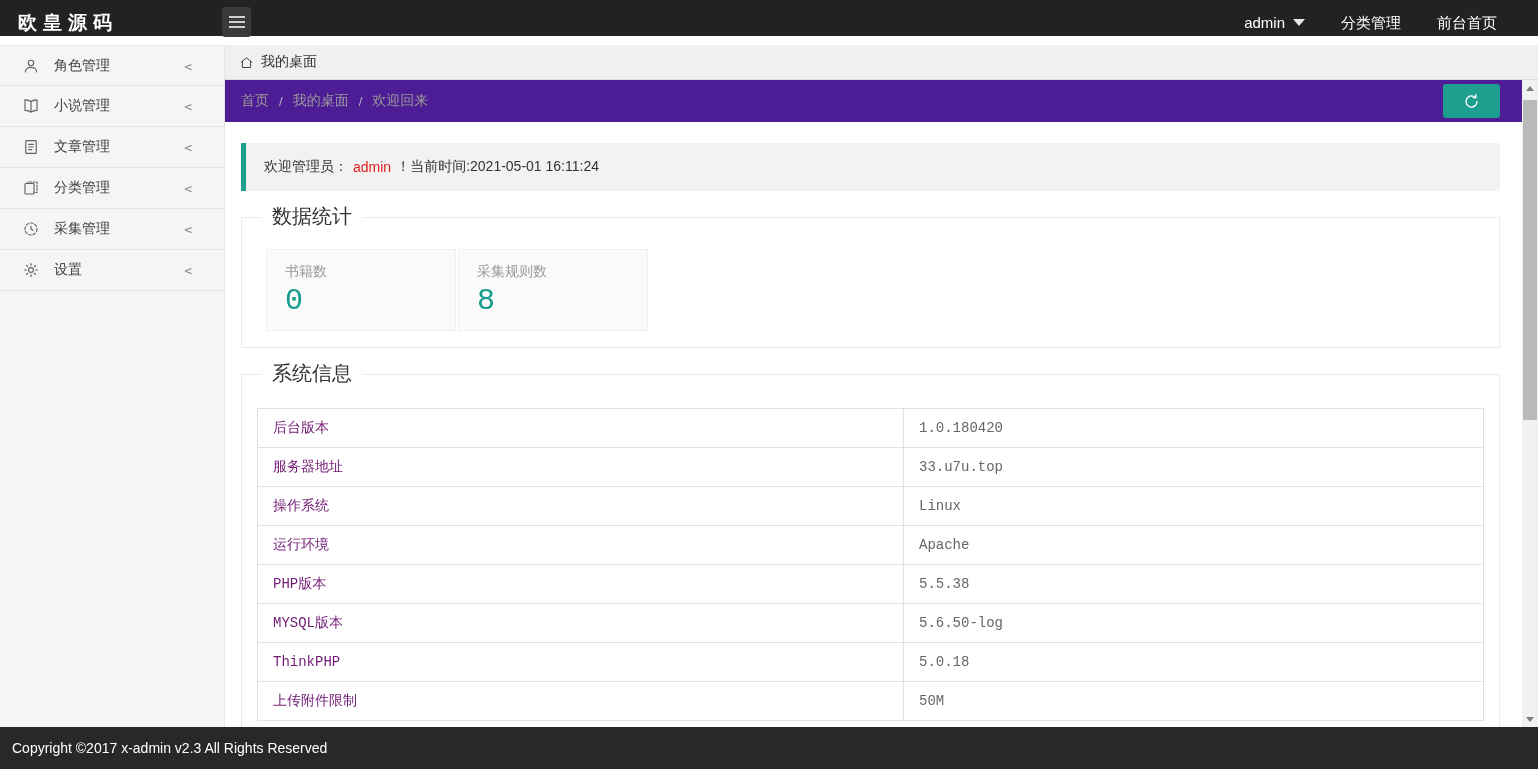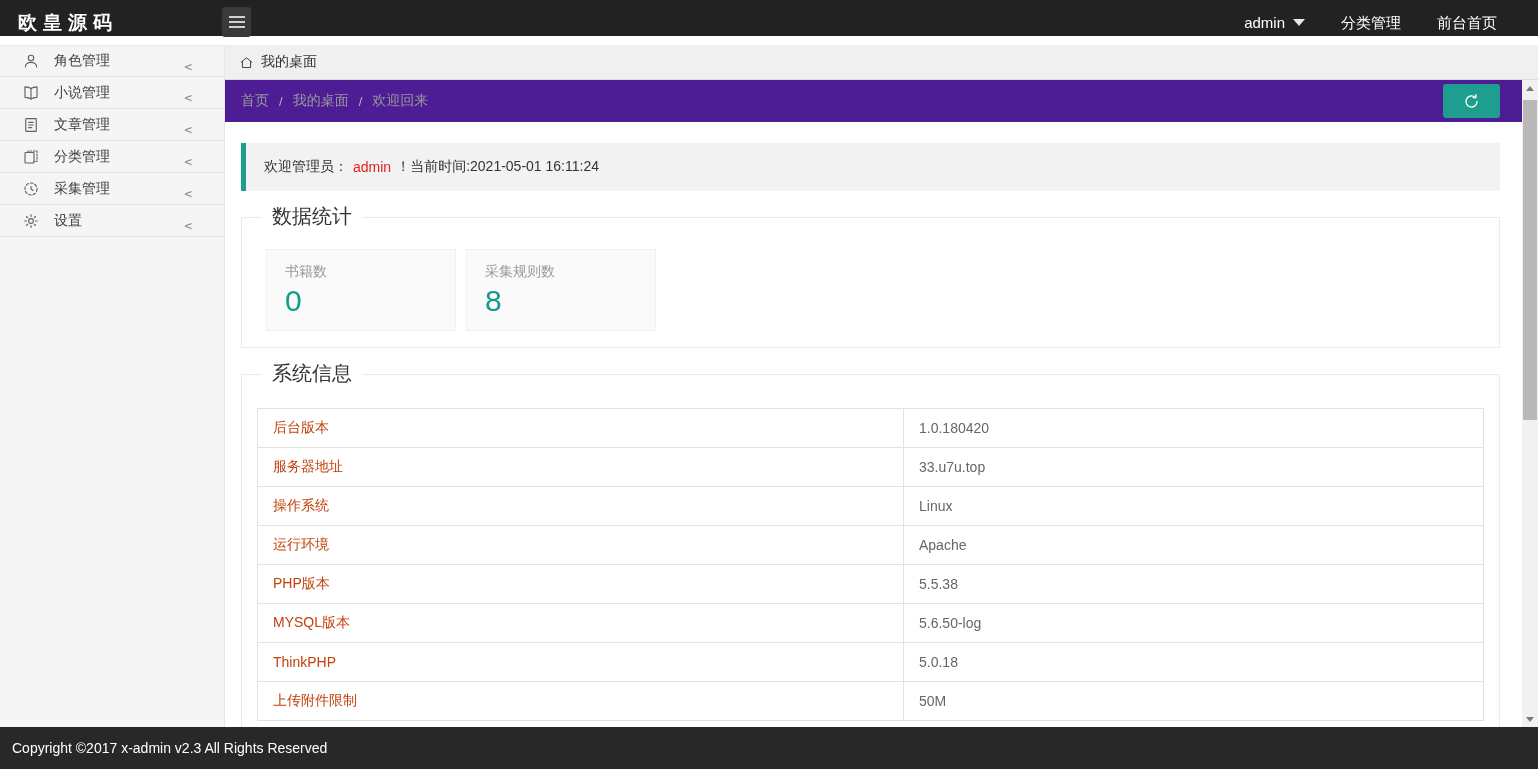--- a/index.html
+++ b/index.html
@@ -11,21 +11,21 @@
   .logo { position:absolute; left:18px; top:0; line-height:45px; color:#fff; font-size:19px; font-weight:bold; letter-spacing:6px; }
   .hamburger { position:absolute; left:222px; top:7px; width:29px; height:30px; background:#3a3a3a; border:none; border-radius:3px; cursor:pointer; display:flex; flex-direction:column; justify-content:center; align-items:center; gap:3px; }
   .hamburger i { display:block; width:16px; height:2px; background:#d0d0d0; }
   .header-right { position:absolute; right:41px; top:0; height:45px; display:flex; align-items:center; gap:36px; }
   .header-link { color:#fff; font-size:15px; line-height:45px; cursor:pointer; text-decoration:none; }
   .admin-drop { display:flex; align-items:center; gap:8px; cursor:pointer; }
   .caret-down { width:0; height:0; border-left:6px solid transparent; border-right:6px solid transparent; border-top:7px solid #e8e8e8; display:inline-block; }
 
   
   .sidebar { position:absolute; top:45px; left:0; width:225px; bottom:42px; background:#f5f5f5; border-right:1px solid #e6e6e6; z-index:10; }
-  .side-item { position:relative; height:32px; display:flex; align-items:center; padding-left:21px; border-bottom:1px solid #e2e2e2; font-size:14px; color:#404040; cursor:pointer; background:#f5f5f5; }
+  .side-item { position:relative; height:41px; display:flex; align-items:center; padding-left:21px; border-bottom:1px solid #e2e2e2; font-size:14px; color:#404040; cursor:pointer; background:#f5f5f5; }
   .side-item:first-child { border-top:1px solid #e9e9e9; }
   .side-item .sicon { width:20px; height:20px; margin-right:13px; display:inline-flex; align-items:center; justify-content:center; color:#606060; }
   .side-item .sicon svg { width:18px; height:18px; stroke:#606060; fill:none; stroke-width:1.5; stroke-linecap:round; stroke-linejoin:round; }
   .side-item .chev { position:absolute; right:32px; top:0; line-height:41px; color:#8a8a8a; font-size:13px; font-family:"DejaVu Sans Mono",monospace; }
 
   
   .content { position:absolute; left:225px; top:45px; right:0; bottom:42px; background:#fff; overflow:hidden; }
 
   .tabbar { height:35px; background:#f0f0f0; border-bottom:1px solid #dcdcdc; display:flex; align-items:stretch; }
   .tab { display:flex; align-items:center; gap:7px; padding:0 18px 0 14px; font-size:14px; color:#333; cursor:pointer; }
@@ -34,32 +34,32 @@
   .crumb-row { position:relative; height:42px; background:#4c1d95; display:flex; align-items:center; padding-left:16px; }
   .crumb { font-size:14px; color:#999; cursor:pointer; text-decoration:none; }
   .crumb.current { cursor:default; }
   .crumb-sep { color:#b5b5b5; font-size:13px; margin:0 10px; }
   .refresh-btn { position:absolute; right:38px; top:4px; width:57px; height:34px; background:#1e9e8f; border:none; border-radius:3px; cursor:pointer; display:flex; align-items:center; justify-content:center; }
   .refresh-btn svg { width:19px; height:19px; stroke:#fff; fill:none; stroke-width:1.7; stroke-linecap:round; }
 
   .alert { margin:21px 38px 0 16px; height:48px; background:#f2f2f2; border-left:5px solid #1e9e8f; display:flex; align-items:center; padding-left:18px; font-size:14px; color:#333; }
   .alert .uname { color:#e01f1f; margin:0 5px; }
 
-  .panel { position:relative; border:1px solid #eaeaea; margin:26px 38px 9px 16px; }
+  .panel { position:relative; border:1px solid #eaeaea; margin:26px 38px 9px 16px;font-family:Liberation Mono, monospace; }
   .panel-title { position:absolute; top:-15px; left:20px; background:#fff; padding:0 10px; font-size:20px; color:#333; }
 
-  .cards { display:flex; gap:10px; padding:31px 15px 16px 24px; }
+  .cards { display:flex; gap:2px; padding:31px 15px 16px 24px; }
   .stat-card { width:190px; height:82px; background:#fafafa; border:1px solid #f0f0f0; padding:13px 0 0 18px; }
   .stat-label { font-size:14px; color:#999; }
   .stat-value { font-size:30px; color:#139c8c; margin-top:3px; }
 
   .sys-wrap { padding:33px 15px 15px; }
   table.sys { width:100%; border-collapse:collapse; }
   table.sys td { border:1px solid #e2e2e2; height:39px; padding-left:15px; font-size:14px; color:#666; background:#fff; }
-  table.sys td.k { width:646px; color:#c2410c; }
+  table.sys td.k { width:646px; color:#701a75; }
 
   
   .vscroll { position:absolute; top:35px; right:0; bottom:0; width:16px; background:#f1f1f1; z-index:20; }
   .vscroll .thumb { position:absolute; top:20px; left:1px; width:14px; height:320px; background:#b9b9b9; cursor:pointer; }
   .sb-arrow { position:absolute; left:0; width:16px; height:16px; display:flex; align-items:center; justify-content:center; cursor:pointer; }
   .sb-arrow.up { top:0; } .sb-arrow.down { bottom:0; }
   .tri-up { width:0; height:0; border-left:4px solid transparent; border-right:4px solid transparent; border-bottom:5px solid #7a7a7a; }
   .tri-down { width:0; height:0; border-left:4px solid transparent; border-right:4px solid transparent; border-top:5px solid #7a7a7a; }
 
   

